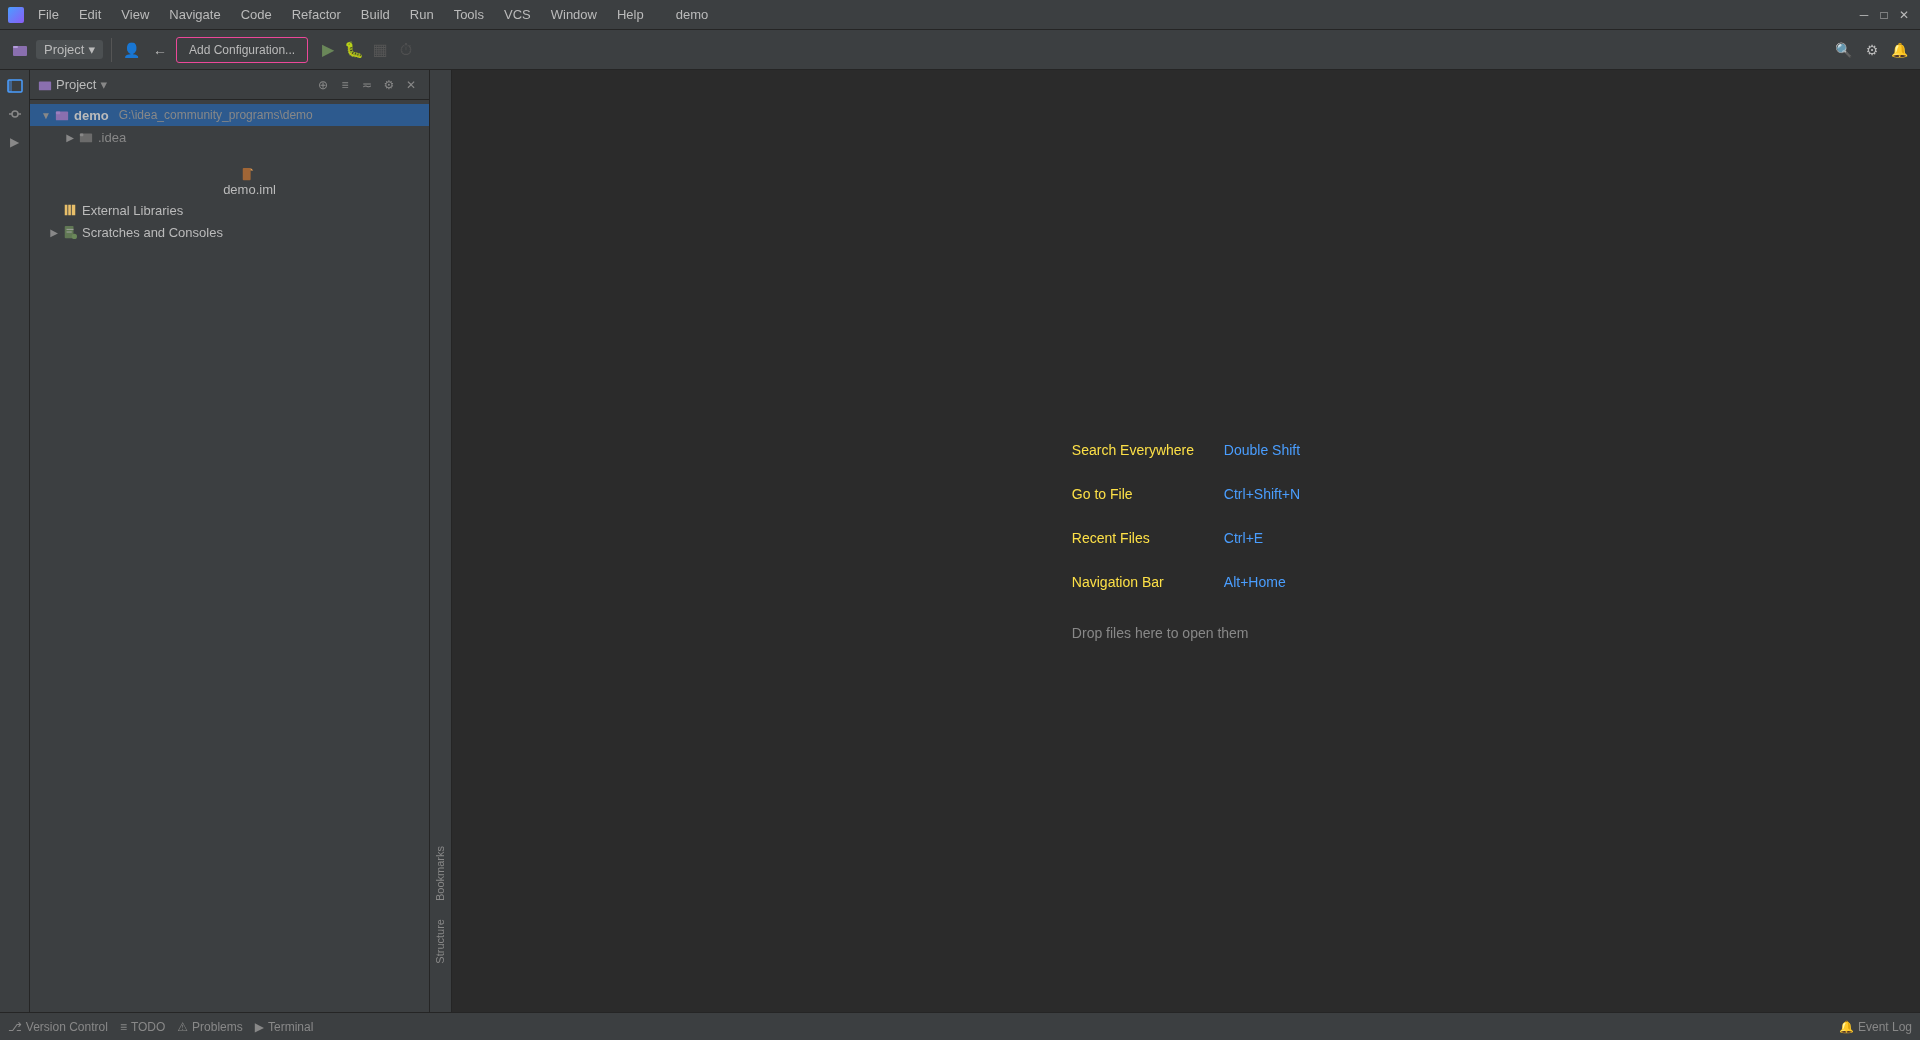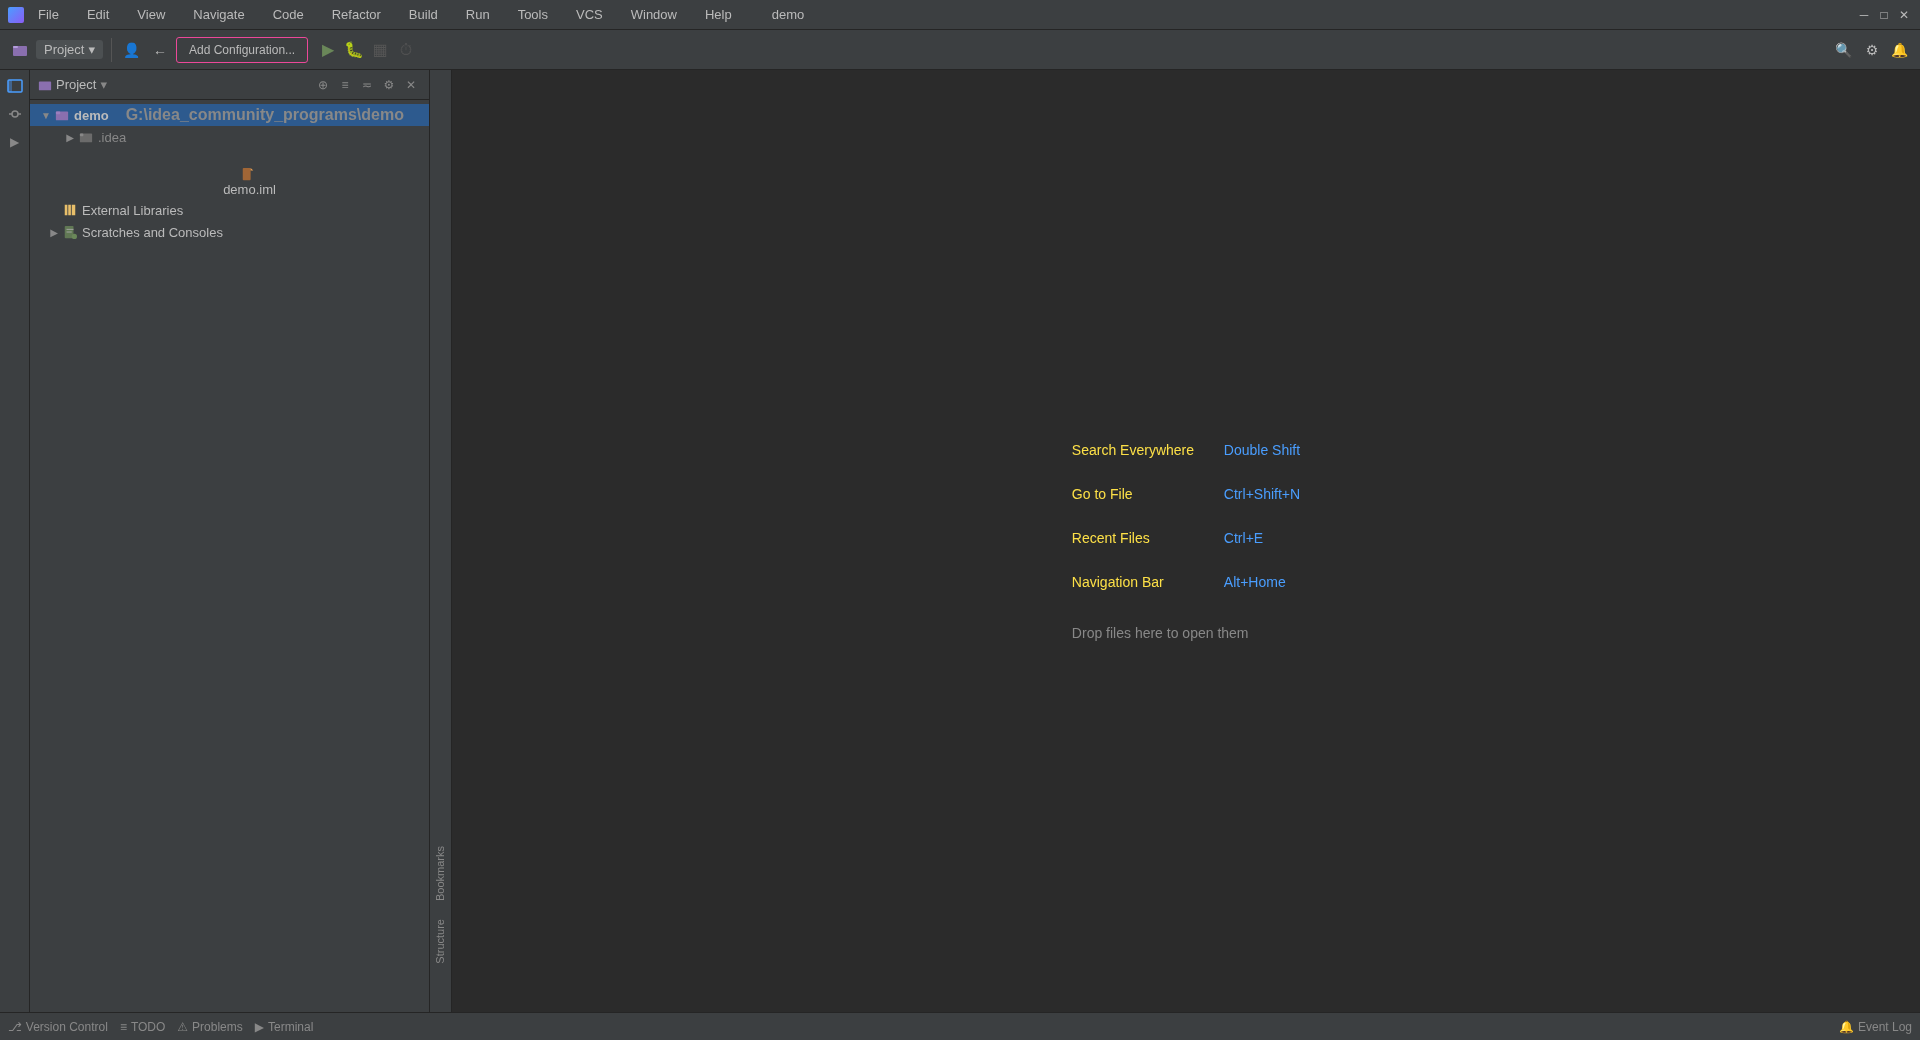--- a/index.html
+++ b/index.html
@@ -26,21 +26,21 @@
       width: 16px;
       height: 16px;
       margin-right: 6px;
       background: linear-gradient(135deg, #4a9eff, #8b5cf6);
       border-radius: 2px;
       flex-shrink: 0;
     }
     #menu-bar {
       display: flex;
       align-items: center;
-      gap: 12px;
+      gap: 4px;
       flex: 1;
     }
     .menu-item {
       padding: 2px 8px;
       color: #bbbbbb;
       font-size: 13px;
       cursor: pointer;
       border-radius: 3px;
     }
     #title-text {
@@ -435,21 +435,21 @@
 
       <div class="tree-item selected">
         <div class="tree-arrow">▼</div>
         <div class="tree-icon folder-icon">
           <svg width="14" height="14" viewBox="0 0 16 16">
               <rect x="1" y="4" width="14" height="10" rx="1" fill="#8a6faf"></rect>
               <rect x="1" y="4" width="5" height="3" rx="1" fill="#9c7ebe"></rect>
             </svg>
         </div>
         <span style="color:#bbbbbb; font-weight:bold;">demo</span>
-        <span style="color:#888; margin-left:17px; font-size:16px;font-weight:bold;">G:\idea_community_programs\demo</span>
+        <span style="color:#888; margin-left:10px; font-size:12px;">G:\idea_community_programs\demo</span>
       </div>
 
       <div class="tree-item" style="padding-left: 32px;">
         <div class="tree-arrow">▶</div>
         <div class="tree-icon" style="color:#888;">
           <svg width="14" height="14" viewBox="0 0 16 16">
               <rect x="1" y="4" width="14" height="10" rx="1" fill="#6b6b6b"></rect>
               <rect x="1" y="4" width="4" height="3" rx="1" fill="#888"></rect>
             </svg>
         </div>

